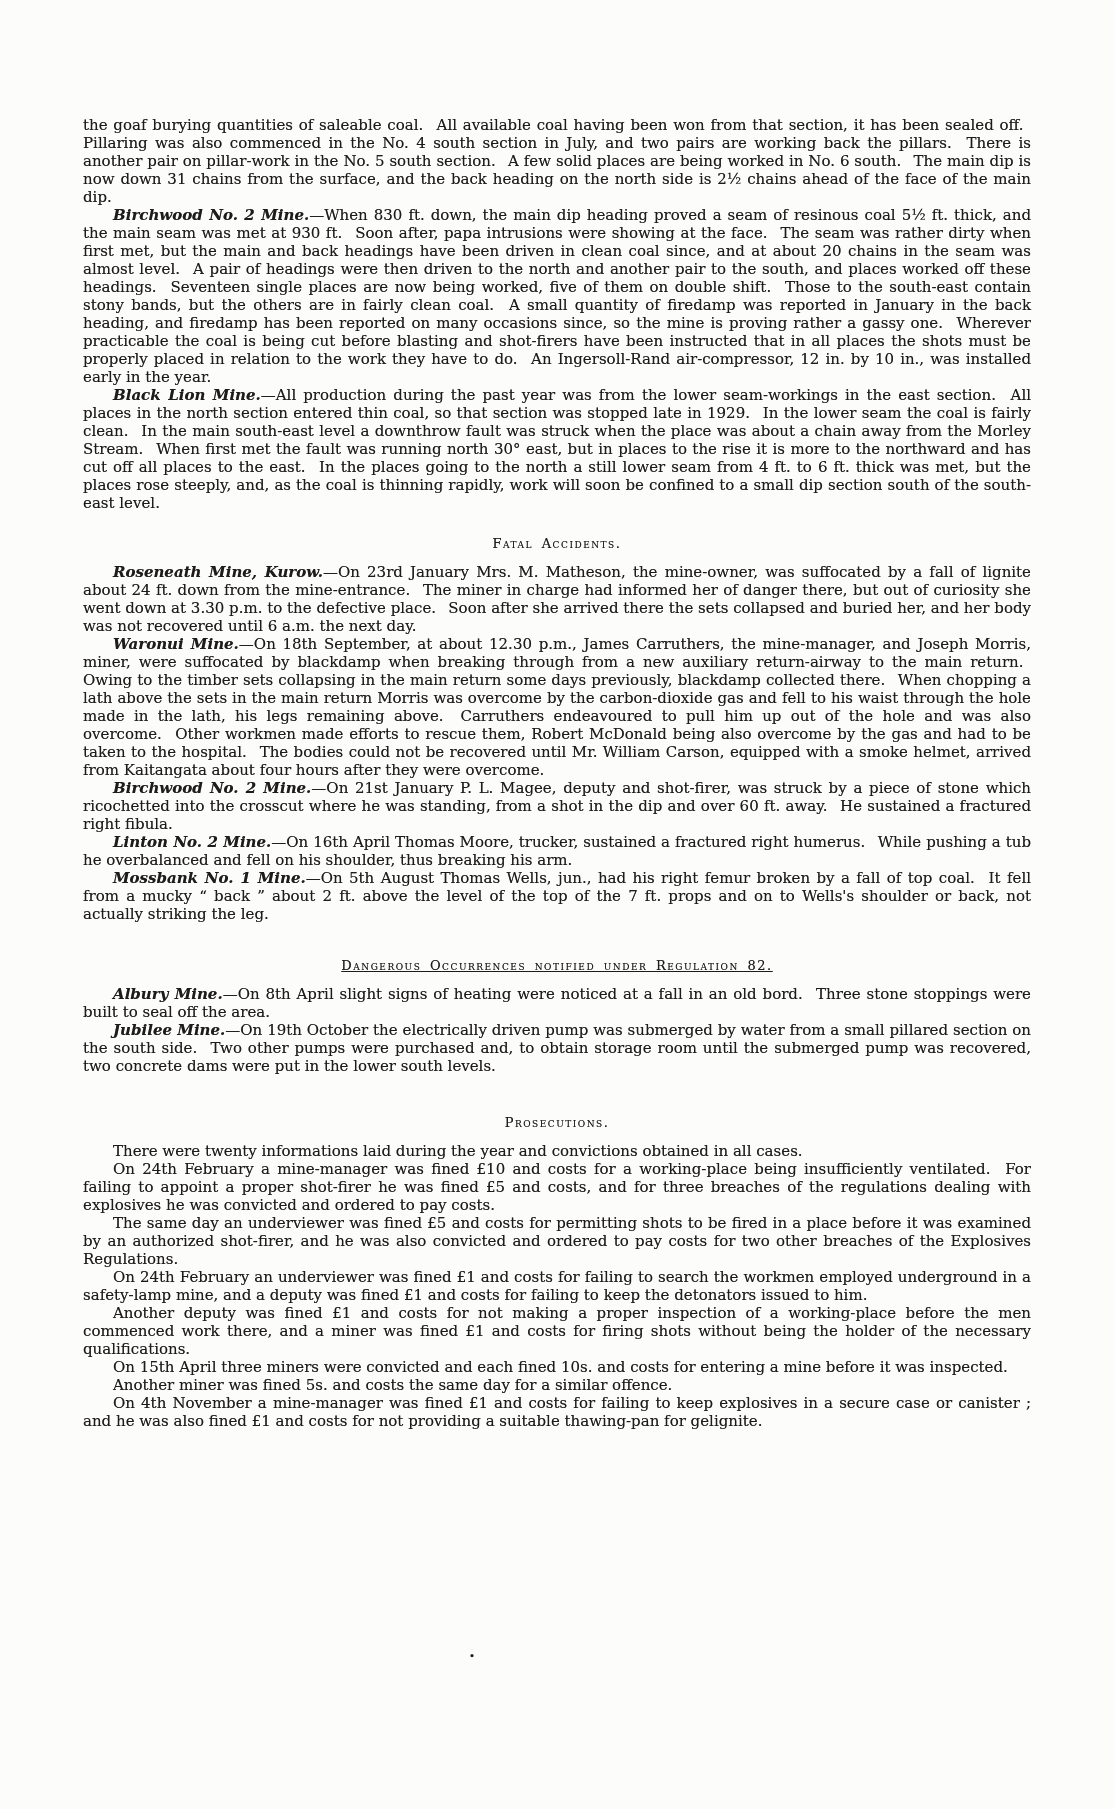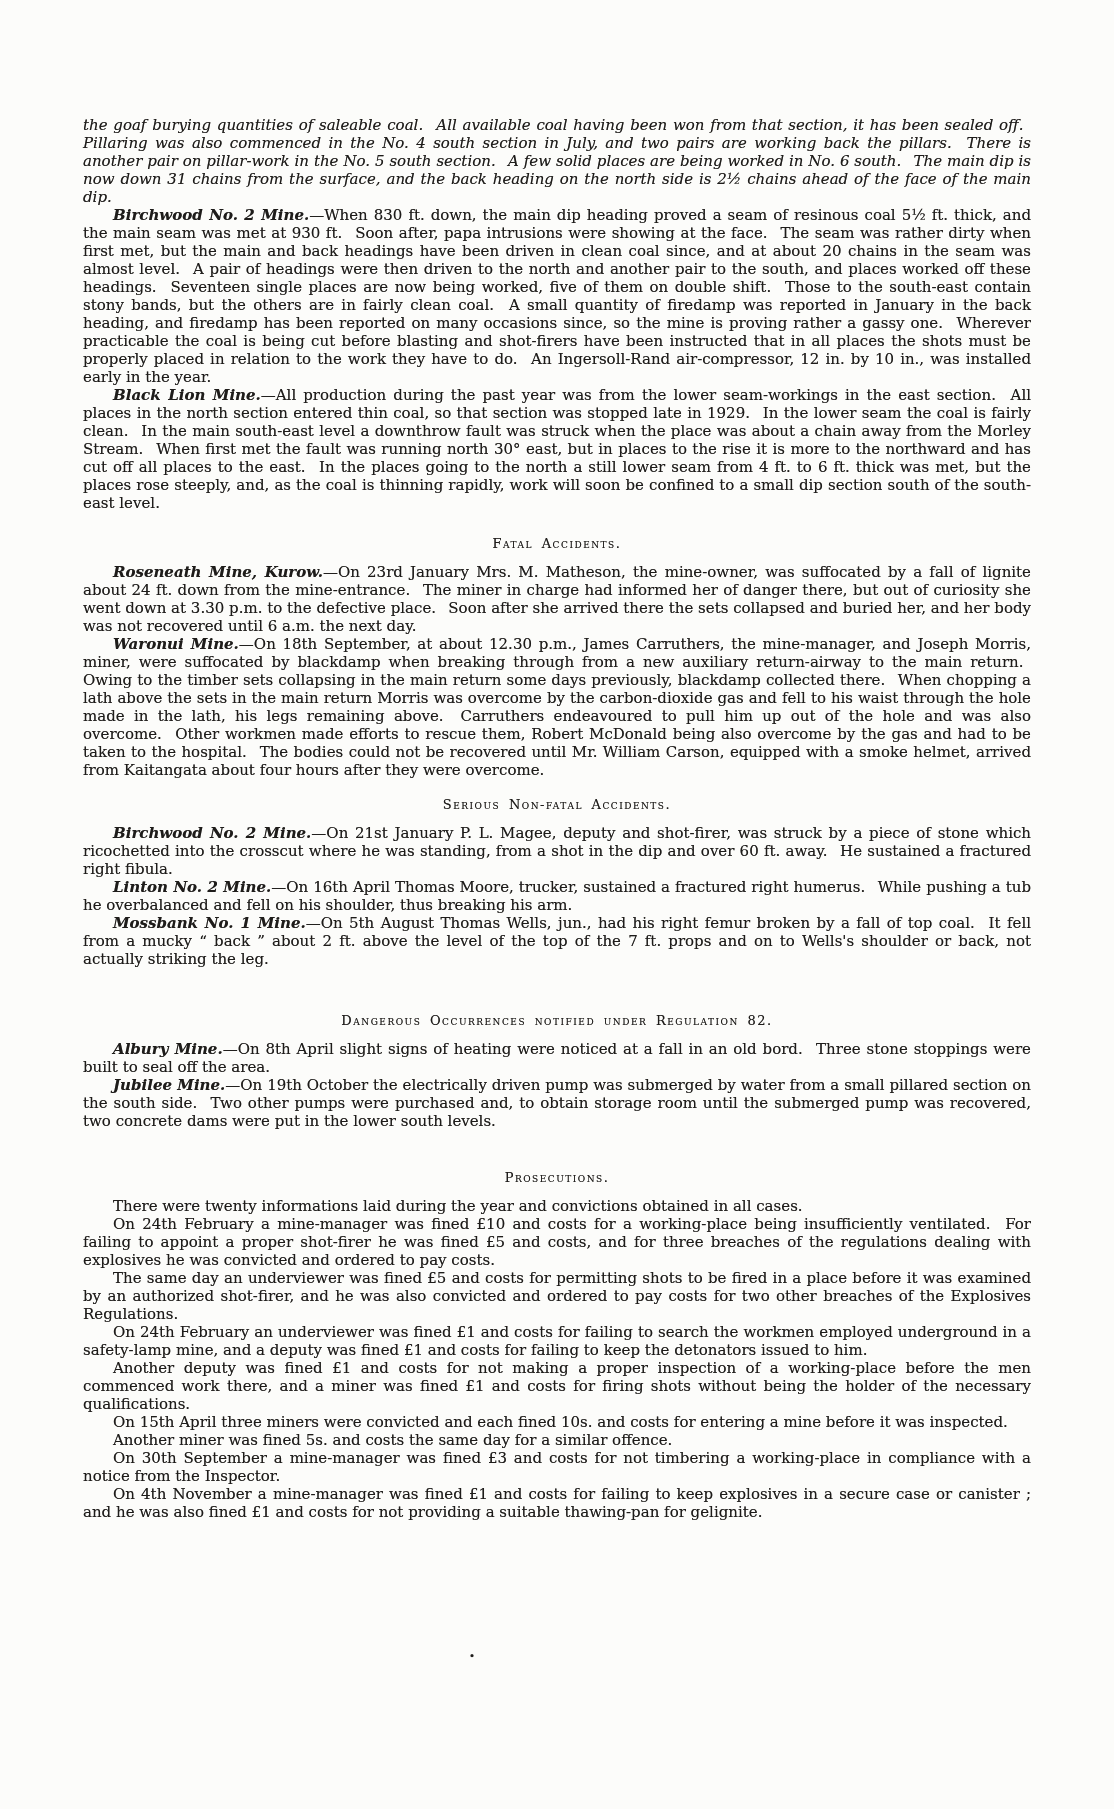--- a/index.html
+++ b/index.html
@@ -51,38 +51,37 @@
     line-height: 18px;
     text-align: justify;
     text-shadow: 0 0 0.45px rgba(30,28,26,0.55);
   }
   .para {
     margin: 0;
     text-indent: 30px;
   }
   .para.no-indent {
     text-indent: 0;
-    font-style: italic;
   }
   .para i {
     font-style: italic;
     font-weight: bold;
   }
   .sec-heading {
     font-weight: normal;
     font-variant: small-caps;
     text-align: center;
     text-indent: 0;
     font-size: 13px;
     letter-spacing: 1.5px;
     word-spacing: 3px;
     margin: 23px 0 10px 0;
   }
   section:nth-of-type(3) .sec-heading { margin-top: 17px; }
-  section:nth-of-type(4) .sec-heading { margin-top: 44px; }
+  section:nth-of-type(4) .sec-heading { margin-top: 34px; text-decoration: underline; }
   section:nth-of-type(5) .sec-heading { margin-top: 39px; }
   .footer-mark {
     position: absolute;
     left: 412px;
     top: 1650px;
     width: 120px;
     text-align: center;
     font-size: 11px;
     color: #1e1c1a;
   }
@@ -96,37 +95,35 @@
         <p class="para no-indent">the goaf burying quantities of saleable coal.  All available coal having been won from that section, it has been sealed off.  Pillaring was also commenced in the No. 4 south section in July, and two pairs are working back the pillars.  There is another pair on pillar-work in the No. 5 south section.  A few solid places are being worked in No. 6 south.  The main dip is now down 31 chains from the surface, and the back heading on the north side is 2½ chains ahead of the face of the main dip.</p>
         <p class="para"><i>Birchwood No. 2 Mine.</i>—When 830 ft. down, the main dip heading proved a seam of resinous coal 5½ ft. thick, and the main seam was met at 930 ft.  Soon after, papa intrusions were showing at the face.  The seam was rather dirty when first met, but the main and back headings have been driven in clean coal since, and at about 20 chains in the seam was almost level.  A pair of headings were then driven to the north and another pair to the south, and places worked off these headings.  Seventeen single places are now being worked, five of them on double shift.  Those to the south-east contain stony bands, but the others are in fairly clean coal.  A small quantity of firedamp was reported in January in the back heading, and firedamp has been reported on many occasions since, so the mine is proving rather a gassy one.  Wherever practicable the coal is being cut before blasting and shot-firers have been instructed that in all places the shots must be properly placed in relation to the work they have to do.  An Ingersoll-Rand air-compressor, 12 in. by 10 in., was installed early in the year.</p>
         <p class="para"><i>Black Lion Mine.</i>—All production during the past year was from the lower seam-workings in the east section.  All places in the north section entered thin coal, so that section was stopped late in 1929.  In the lower seam the coal is fairly clean.  In the main south-east level a downthrow fault was struck when the place was about a chain away from the Morley Stream.  When first met the fault was running north 30° east, but in places to the rise it is more to the northward and has cut off all places to the east.  In the places going to the north a still lower seam from 4 ft. to 6 ft. thick was met, but the places rose steeply, and, as the coal is thinning rapidly, work will soon be confined to a small dip section south of the south-east level.</p>
       </section>
       <section>
         <h2 class="sec-heading">Fatal Accidents.</h2>
         <p class="para"><i>Roseneath Mine, Kurow.</i>—On 23rd January Mrs. M. Matheson, the mine-owner, was suffocated by a fall of lignite about 24 ft. down from the mine-entrance.  The miner in charge had informed her of danger there, but out of curiosity she went down at 3.30 p.m. to the defective place.  Soon after she arrived there the sets collapsed and buried her, and her body was not recovered until 6 a.m. the next day.</p>
         <p class="para"><i>Waronui Mine.</i>—On 18th September, at about 12.30 p.m., James Carruthers, the mine-manager, and Joseph Morris, miner, were suffocated by blackdamp when breaking through from a new auxiliary return-airway to the main return.  Owing to the timber sets collapsing in the main return some days previously, blackdamp collected there.  When chopping a lath above the sets in the main return Morris was overcome by the carbon-dioxide gas and fell to his waist through the hole made in the lath, his legs remaining above.  Carruthers endeavoured to pull him up out of the hole and was also overcome.  Other workmen made efforts to rescue them, Robert McDonald being also overcome by the gas and had to be taken to the hospital.  The bodies could not be recovered until Mr. William Carson, equipped with a smoke helmet, arrived from Kaitangata about four hours after they were overcome.</p>
       </section>
       <section>
-        <h2 class="sec-heading">Serious Non-fatal Accidents.</h2>
         <p class="para"><i>Birchwood No. 2 Mine.</i>—On 21st January P. L. Magee, deputy and shot-firer, was struck by a piece of stone which ricochetted into the crosscut where he was standing, from a shot in the dip and over 60 ft. away.  He sustained a fractured right fibula.</p>
         <p class="para"><i>Linton No. 2 Mine.</i>—On 16th April Thomas Moore, trucker, sustained a fractured right humerus.  While pushing a tub he overbalanced and fell on his shoulder, thus breaking his arm.</p>
         <p class="para"><i>Mossbank No. 1 Mine.</i>—On 5th August Thomas Wells, jun., had his right femur broken by a fall of top coal.  It fell from a mucky “ back ” about 2 ft. above the level of the top of the 7 ft. props and on to Wells's shoulder or back, not actually striking the leg.</p>
       </section>
       <section>
         <h2 class="sec-heading">Dangerous Occurrences notified under Regulation 82.</h2>
         <p class="para"><i>Albury Mine.</i>—On 8th April slight signs of heating were noticed at a fall in an old bord.  Three stone stoppings were built to seal off the area.</p>
         <p class="para"><i>Jubilee Mine.</i>—On 19th October the electrically driven pump was submerged by water from a small pillared section on the south side.  Two other pumps were purchased and, to obtain storage room until the submerged pump was recovered, two concrete dams were put in the lower south levels.</p>
       </section>
       <section>
         <h2 class="sec-heading">Prosecutions.</h2>
         <p class="para">There were twenty informations laid during the year and convictions obtained in all cases.</p>
         <p class="para">On 24th February a mine-manager was fined £10 and costs for a working-place being insufficiently ventilated.  For failing to appoint a proper shot-firer he was fined £5 and costs, and for three breaches of the regulations dealing with explosives he was convicted and ordered to pay costs.</p>
         <p class="para">The same day an underviewer was fined £5 and costs for permitting shots to be fired in a place before it was examined by an authorized shot-firer, and he was also convicted and ordered to pay costs for two other breaches of the Explosives Regulations.</p>
         <p class="para">On 24th February an underviewer was fined £1 and costs for failing to search the workmen employed underground in a safety-lamp mine, and a deputy was fined £1 and costs for failing to keep the detonators issued to him.</p>
         <p class="para">Another deputy was fined £1 and costs for not making a proper inspection of a working-place before the men commenced work there, and a miner was fined £1 and costs for firing shots without being the holder of the necessary qualifications.</p>
         <p class="para">On 15th April three miners were convicted and each fined 10s. and costs for entering a mine before it was inspected.</p>
         <p class="para">Another miner was fined 5s. and costs the same day for a similar offence.</p>
-        <p class="para">On 30th September a mine-manager was fined £3 and costs for not timbering a working-place in compliance with a notice from the Inspector.</p>
         <p class="para">On 4th November a mine-manager was fined £1 and costs for failing to keep explosives in a secure case or canister ; and he was also fined £1 and costs for not providing a suitable thawing-pan for gelignite.</p>
       </section>
     </div>
   <div class="footer-mark">•</div>
 </div>
 
 </body></html>

